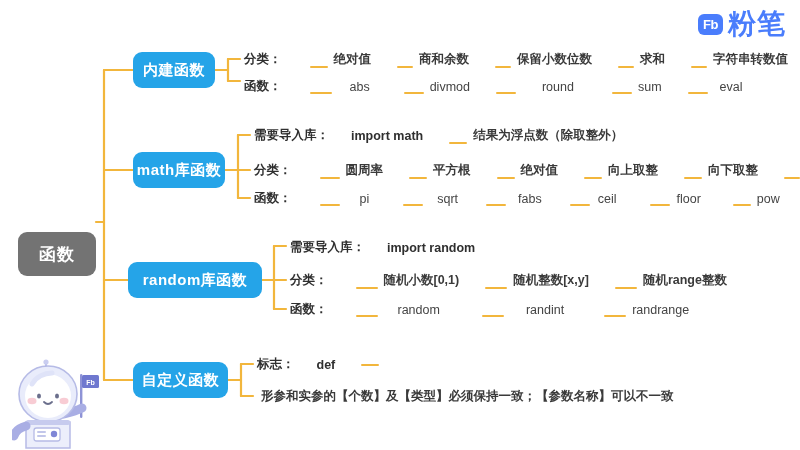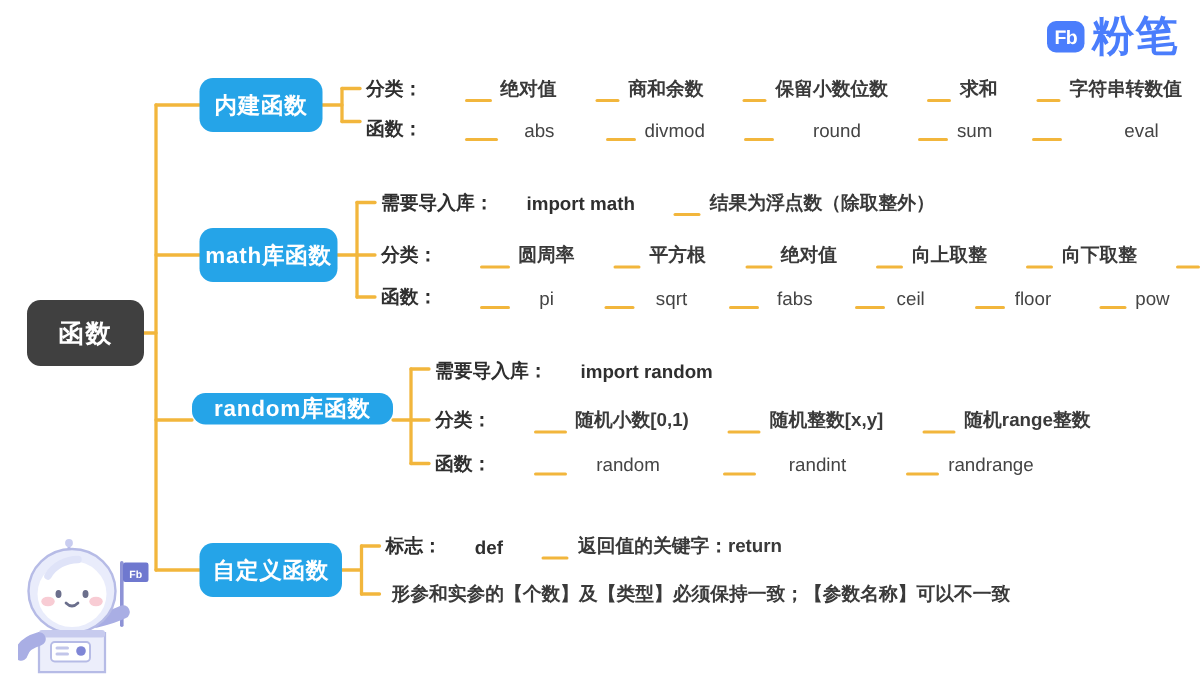--- a/index.html
+++ b/index.html
@@ -19,21 +19,21 @@
     letter-spacing:-0.5px;line-height:1;
   }
   .logo-text{color:#4a7dfc;font-size:28px;font-weight:bold;letter-spacing:1px;line-height:1;}
 
   
   .node{
     position:absolute;display:flex;align-items:center;justify-content:center;
     border-radius:9px;color:#ffffff;font-weight:bold;box-sizing:border-box;
     white-space:nowrap;
   }
-  .node.root{background:#404040;font-size:17px;letter-spacing:1px;}
+  .node.root{background:#737373;font-size:17px;letter-spacing:1px;margin-top:32px;}
   .node.l1{background:#25a4e8;font-size:15px;letter-spacing:0.5px;}
 
   
   #wires{position:absolute;left:0;top:0;width:800px;height:450px;}
 
   
   .row{
     position:absolute;display:flex;align-items:center;white-space:nowrap;
     font-size:12.5px;color:#3d3d3d;gap:20px;
   }
@@ -102,21 +102,21 @@
   </div>
 
   <div class="node l1" style="left:133px;top:52px;width:82px;height:36px;">
     <span>内建函数</span>
   </div>
 
   <div class="node l1" style="left:133px;top:152px;width:92px;height:36px;">
     <span>math库函数</span>
   </div>
 
-  <div class="node l1" style="left:128px;top:262px;width:134px;height:21px;">
+  <div class="node l1" style="left:128px;top:262px;width:134px;height:36px;">
     <span>random库函数</span>
   </div>
 
   <div class="node l1" style="left:133px;top:362px;width:95px;height:36px;">
     <span>自定义函数</span>
   </div>
 
   <div class="row" style="left:244px;top:51px;">
     <span class="lbl">分类：</span>
     <span class="seg">
@@ -154,21 +154,21 @@
     <span class="seg">
         <i class="dash" style="width:20px"></i>
         <span class="itm en" style="margin-left:20px">round</span>
       </span>
     <span class="seg">
         <i class="dash" style="width:20px;margin-left:18px"></i>
         <span class="itm en">sum</span>
       </span>
     <span class="seg">
         <i class="dash" style="width:20px"></i>
-        <span class="itm en" style="margin-left:36px">eval</span>
+        <span class="itm en" style="margin-left:6px">eval</span>
       </span>
   </div>
 
   <div class="row" style="left:254px;top:127px;">
     <span class="lbl">需要导入库：</span>
     <span class="plain en">import math</span>
     <span class="seg">
         <i class="dash" style="width:18px"></i>
         <span class="itm cjk">结果为浮点数（除取整外）</span>
       </span>
@@ -265,21 +265,20 @@
         <i class="dash" style="width:22px;margin-left:20px"></i>
         <span class="itm en" style="">randrange</span>
       </span>
   </div>
 
   <div class="row" style="left:257px;top:356px;">
     <span class="lbl">标志：</span>
     <span class="plain en">def</span>
     <span class="seg">
         <i class="dash" style="width:18px"></i>
-        <span class="itm cjk">返回值的关键字：return</span>
       </span>
   </div>
 
   <div class="row" style="left:261px;top:388px;">
     <span class="itm cjk">形参和实参的【个数】及【类型】必须保持一致；【参数名称】可以不一致</span>
   </div>
 
   <svg class="mascot" viewBox="0 0 96 94">
 
     <rect x="68" y="18" width="2.4" height="44" rx="1.2" fill="#8e93d6"></rect>

